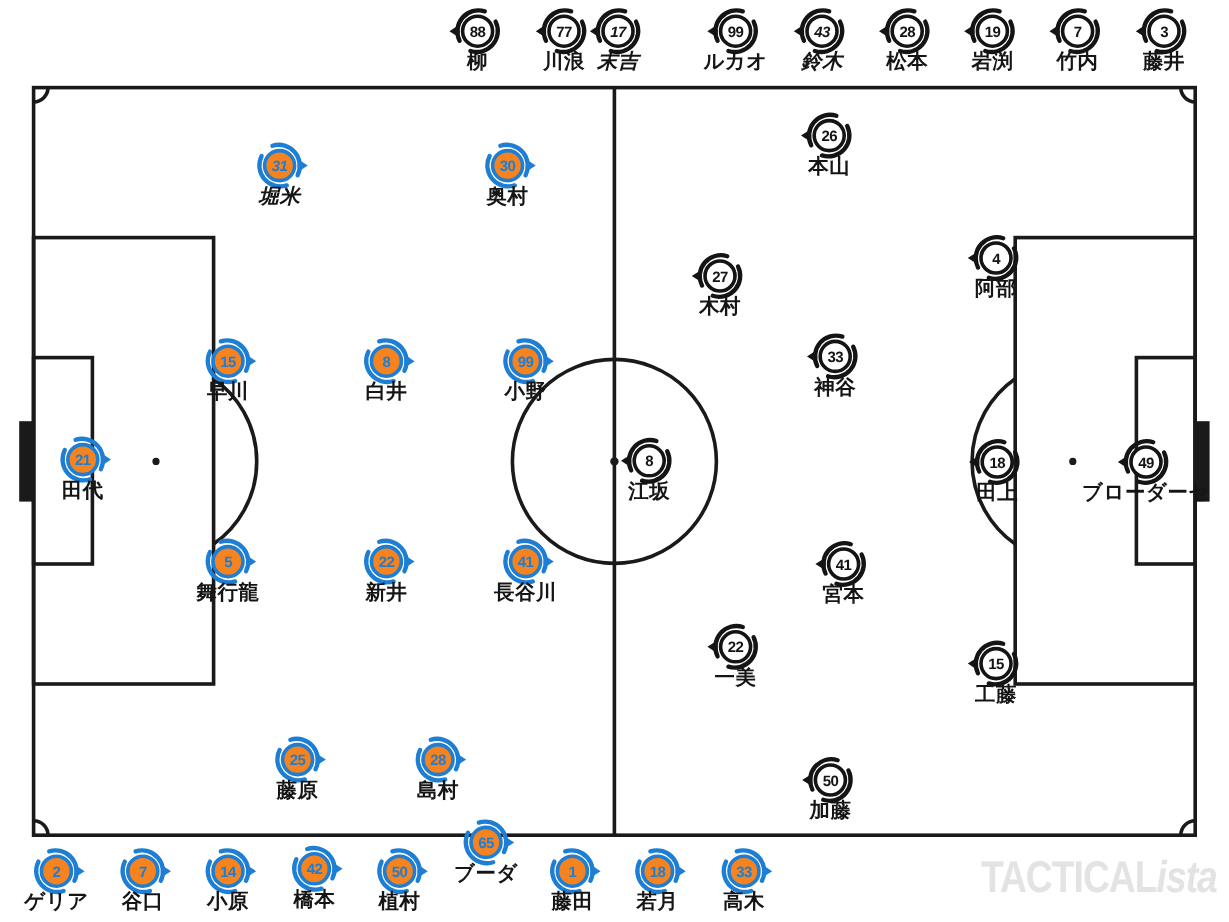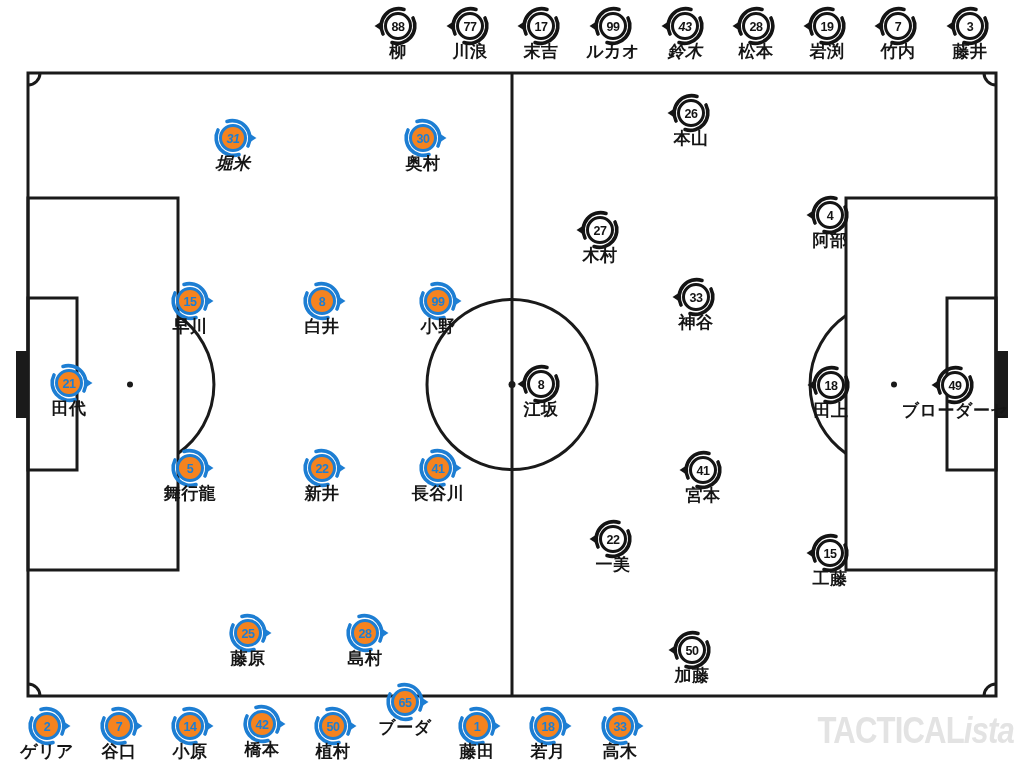--- a/index.html
+++ b/index.html
@@ -280,21 +280,21 @@
     <div class="marker" style="left: 470px; top: 26px;">
       <svg width="48" height="48" viewBox="-24 -24 48 48">
         <path d="M 6 -16.5 A 17.5 17.5 0 0 0 -15 8" fill="none" stroke="#141414" stroke-width="3.6" stroke-linecap="round"></path>
         <path d="M -6 16.5 A 17.5 17.5 0 0 0 15 -8" fill="none" stroke="#141414" stroke-width="3.6" stroke-linecap="round"></path>
         <polygon points="-15,-5.5 -23.5,0 -15,5.5" fill="#141414"></polygon>
         <circle r="12.5" fill="#ffffff" stroke="#141414" stroke-width="3"></circle>
         <text x="0" y="4.6" text-anchor="middle" font-size="12.5" font-weight="bold" letter-spacing="-0.5" fill="#141414" font-family="Liberation Sans, sans-serif">77</text>
       </svg>
       <div class="label">川浪</div>
     </div>
-    <div class="marker" style="left: 541px; top: 26px;">
+    <div class="marker" style="left: 515px; top: 26px; font-style: italic;">
       <svg width="48" height="48" viewBox="-24 -24 48 48">
         <path d="M 6 -16.5 A 17.5 17.5 0 0 0 -15 8" fill="none" stroke="#141414" stroke-width="3.6" stroke-linecap="round"></path>
         <path d="M -6 16.5 A 17.5 17.5 0 0 0 15 -8" fill="none" stroke="#141414" stroke-width="3.6" stroke-linecap="round"></path>
         <polygon points="-15,-5.5 -23.5,0 -15,5.5" fill="#141414"></polygon>
         <circle r="12.5" fill="#ffffff" stroke="#141414" stroke-width="3"></circle>
         <text x="0" y="4.6" text-anchor="middle" font-size="12.5" font-weight="bold" letter-spacing="-0.5" fill="#141414" font-family="Liberation Sans, sans-serif">17</text>
       </svg>
       <div class="label">末吉</div>
     </div>
     <div class="marker" style="left: 613px; top: 26px;">

